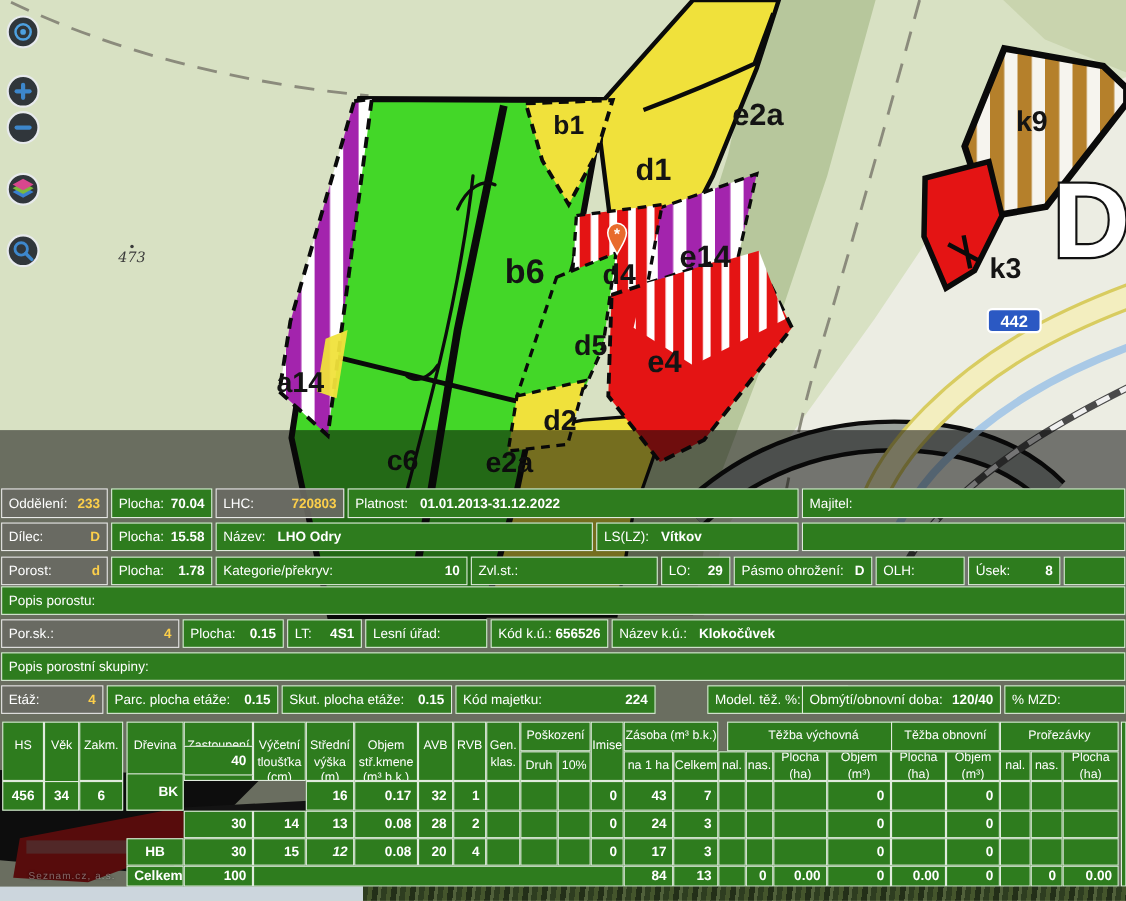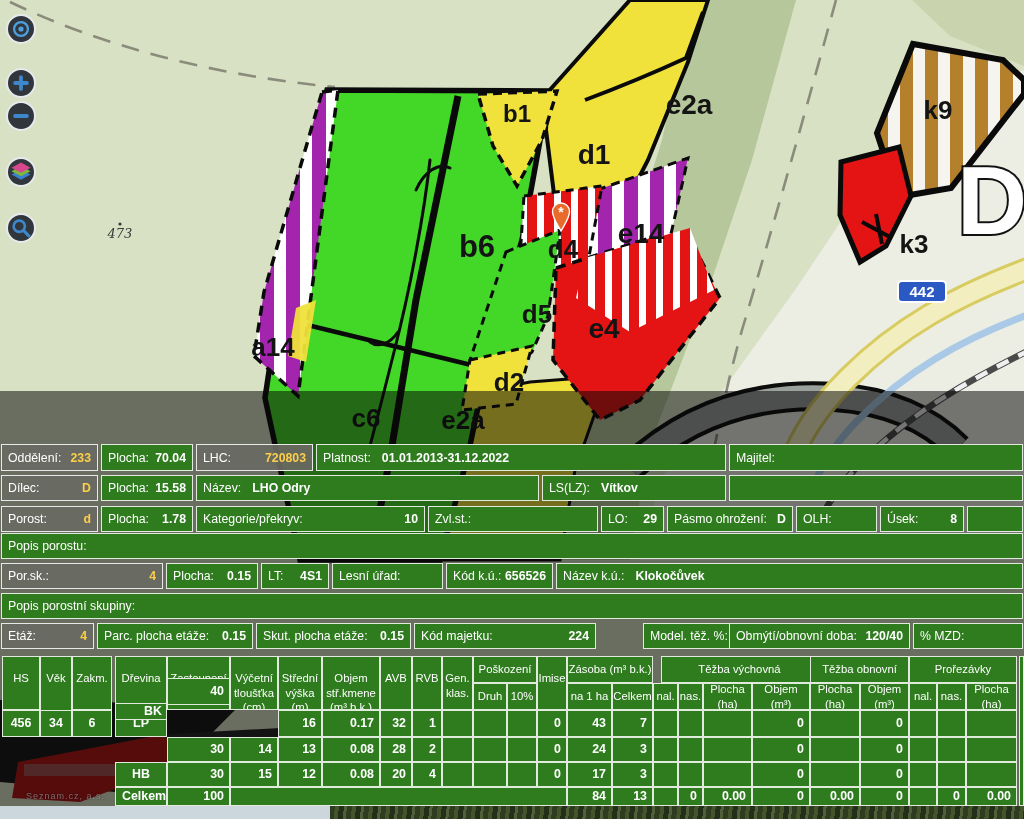--- a/index.html
+++ b/index.html
@@ -355,21 +355,21 @@
       <div class="scell dval" style="left: 612px; top: 710px; width: 41px; height: 27px;">7</div>
       <div class="scell dval" style="left: 653px; top: 710px; width: 25px; height: 27px;"></div>
       <div class="scell dval" style="left: 678px; top: 710px; width: 25px; height: 27px;"></div>
       <div class="scell dval" style="left: 703px; top: 710px; width: 49px; height: 27px;"></div>
       <div class="scell dval" style="left: 752px; top: 710px; width: 58px; height: 27px;">0</div>
       <div class="scell dval" style="left: 810px; top: 710px; width: 50px; height: 27px;"></div>
       <div class="scell dval" style="left: 860px; top: 710px; width: 49px; height: 27px;">0</div>
       <div class="scell dval" style="left: 909px; top: 710px; width: 28px; height: 27px;"></div>
       <div class="scell dval" style="left: 937px; top: 710px; width: 29px; height: 27px;"></div>
       <div class="scell dval" style="left: 966px; top: 710px; width: 51px; height: 27px;"></div>
-      <div class="scell dcenter" style="left: 115px; top: 703px; width: 52px; height: 17px; padding-left: 24px;">BK</div>
+      <div class="scell dcenter" style="left: 115px; top: 703px; width: 52px; height: 34px; padding-left: 24px;">BK</div>
       <div class="scell dval" style="left: 167px; top: 737px; width: 63px; height: 25px;">30</div>
       <div class="scell dval" style="left: 230px; top: 737px; width: 48px; height: 25px;">14</div>
       <div class="scell dval" style="left: 278px; top: 737px; width: 44px; height: 25px;">13</div>
       <div class="scell dval" style="left: 322px; top: 737px; width: 58px; height: 25px;">0.08</div>
       <div class="scell dval" style="left: 380px; top: 737px; width: 32px; height: 25px;">28</div>
       <div class="scell dval" style="left: 412px; top: 737px; width: 30px; height: 25px;">2</div>
       <div class="scell dval" style="left: 442px; top: 737px; width: 31px; height: 25px;"></div>
       <div class="scell dval" style="left: 473px; top: 737px; width: 34px; height: 25px;"></div>
       <div class="scell dval" style="left: 507px; top: 737px; width: 30px; height: 25px;"></div>
       <div class="scell dval" style="left: 537px; top: 737px; width: 30px; height: 25px;">0</div>
@@ -380,21 +380,21 @@
       <div class="scell dval" style="left: 703px; top: 737px; width: 49px; height: 25px;"></div>
       <div class="scell dval" style="left: 752px; top: 737px; width: 58px; height: 25px;">0</div>
       <div class="scell dval" style="left: 810px; top: 737px; width: 50px; height: 25px;"></div>
       <div class="scell dval" style="left: 860px; top: 737px; width: 49px; height: 25px;">0</div>
       <div class="scell dval" style="left: 909px; top: 737px; width: 28px; height: 25px;"></div>
       <div class="scell dval" style="left: 937px; top: 737px; width: 29px; height: 25px;"></div>
       <div class="scell dval" style="left: 966px; top: 737px; width: 51px; height: 25px;"></div>
       <div class="scell dcenter" style="left: 115px; top: 762px; width: 52px; height: 25px;">HB</div>
       <div class="scell dval" style="left: 167px; top: 762px; width: 63px; height: 25px;">30</div>
       <div class="scell dval" style="left: 230px; top: 762px; width: 48px; height: 25px;">15</div>
-      <div class="scell dval" style="left: 278px; top: 762px; width: 44px; height: 25px;">12</div>
+      <div class="scell dval" style="left: 278px; top: 762px; width: 44px; height: 25px; font-style: italic;">12</div>
       <div class="scell dval" style="left: 322px; top: 762px; width: 58px; height: 25px;">0.08</div>
       <div class="scell dval" style="left: 380px; top: 762px; width: 32px; height: 25px;">20</div>
       <div class="scell dval" style="left: 412px; top: 762px; width: 30px; height: 25px;">4</div>
       <div class="scell dval" style="left: 442px; top: 762px; width: 31px; height: 25px;"></div>
       <div class="scell dval" style="left: 473px; top: 762px; width: 34px; height: 25px;"></div>
       <div class="scell dval" style="left: 507px; top: 762px; width: 30px; height: 25px;"></div>
       <div class="scell dval" style="left: 537px; top: 762px; width: 30px; height: 25px;">0</div>
       <div class="scell dval" style="left: 567px; top: 762px; width: 45px; height: 25px;">17</div>
       <div class="scell dval" style="left: 612px; top: 762px; width: 41px; height: 25px;">3</div>
       <div class="scell dval" style="left: 653px; top: 762px; width: 25px; height: 25px;"></div>

